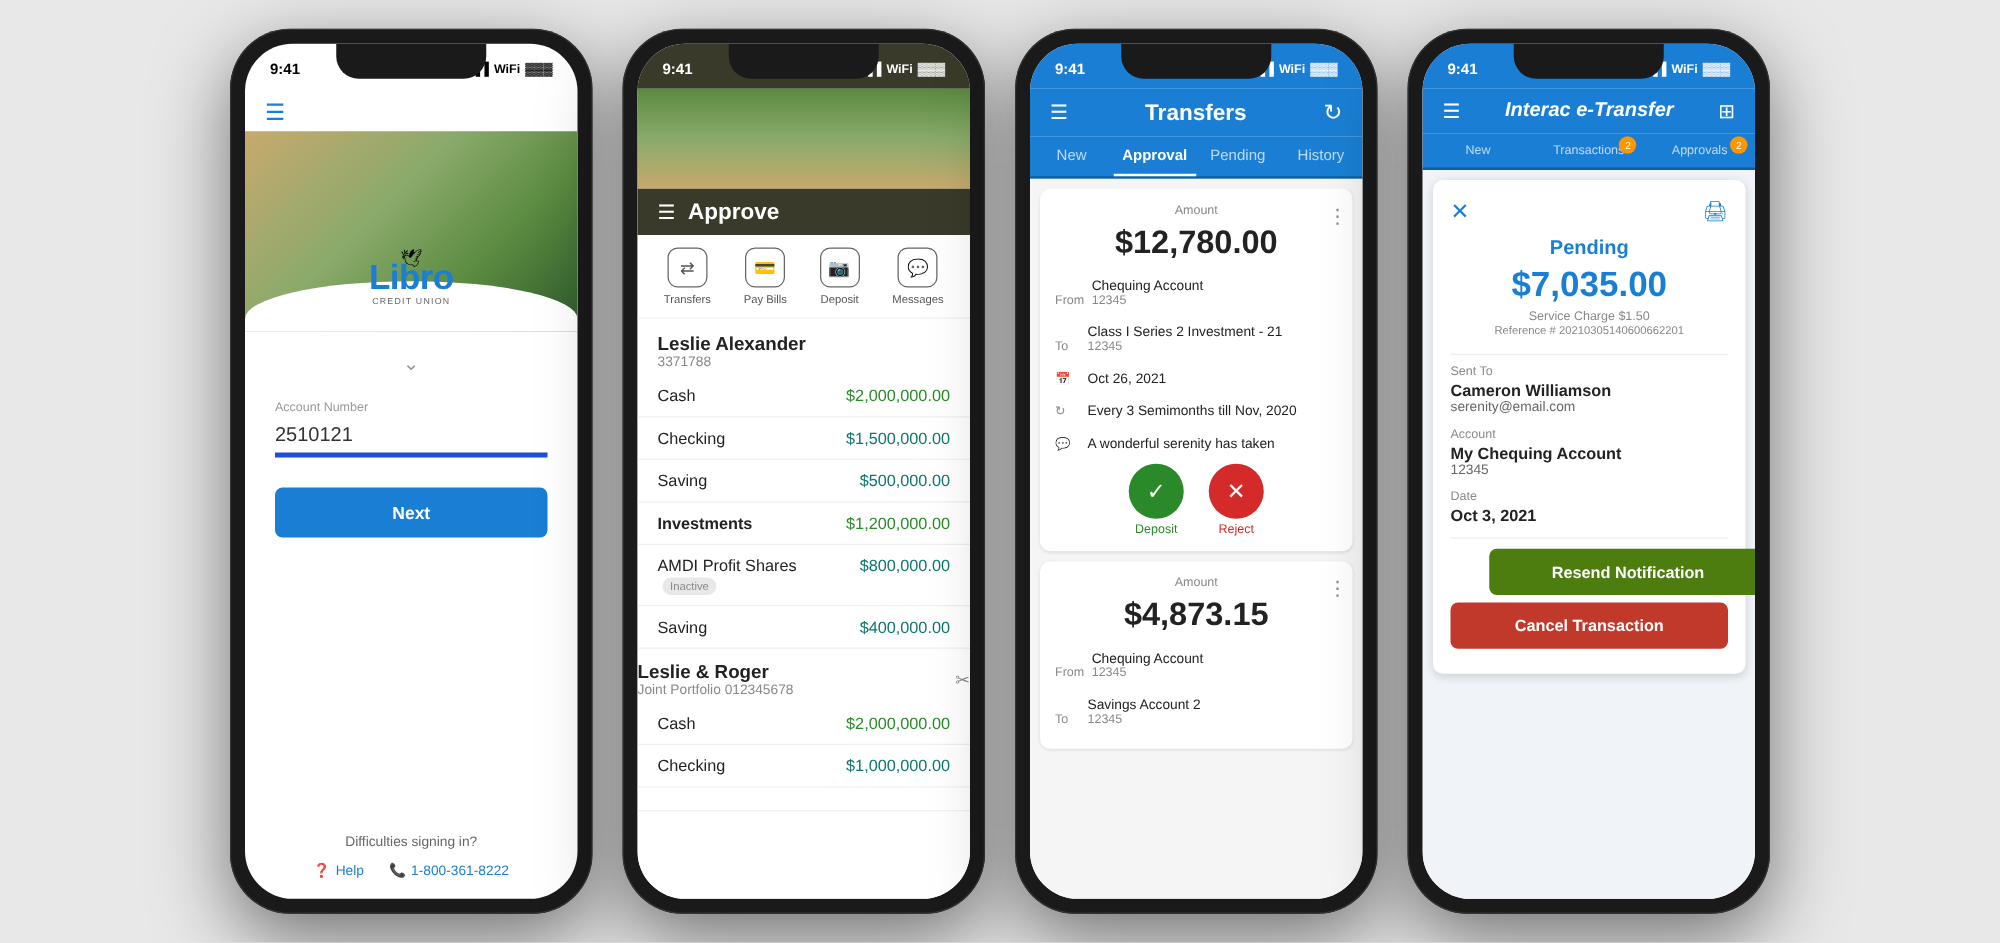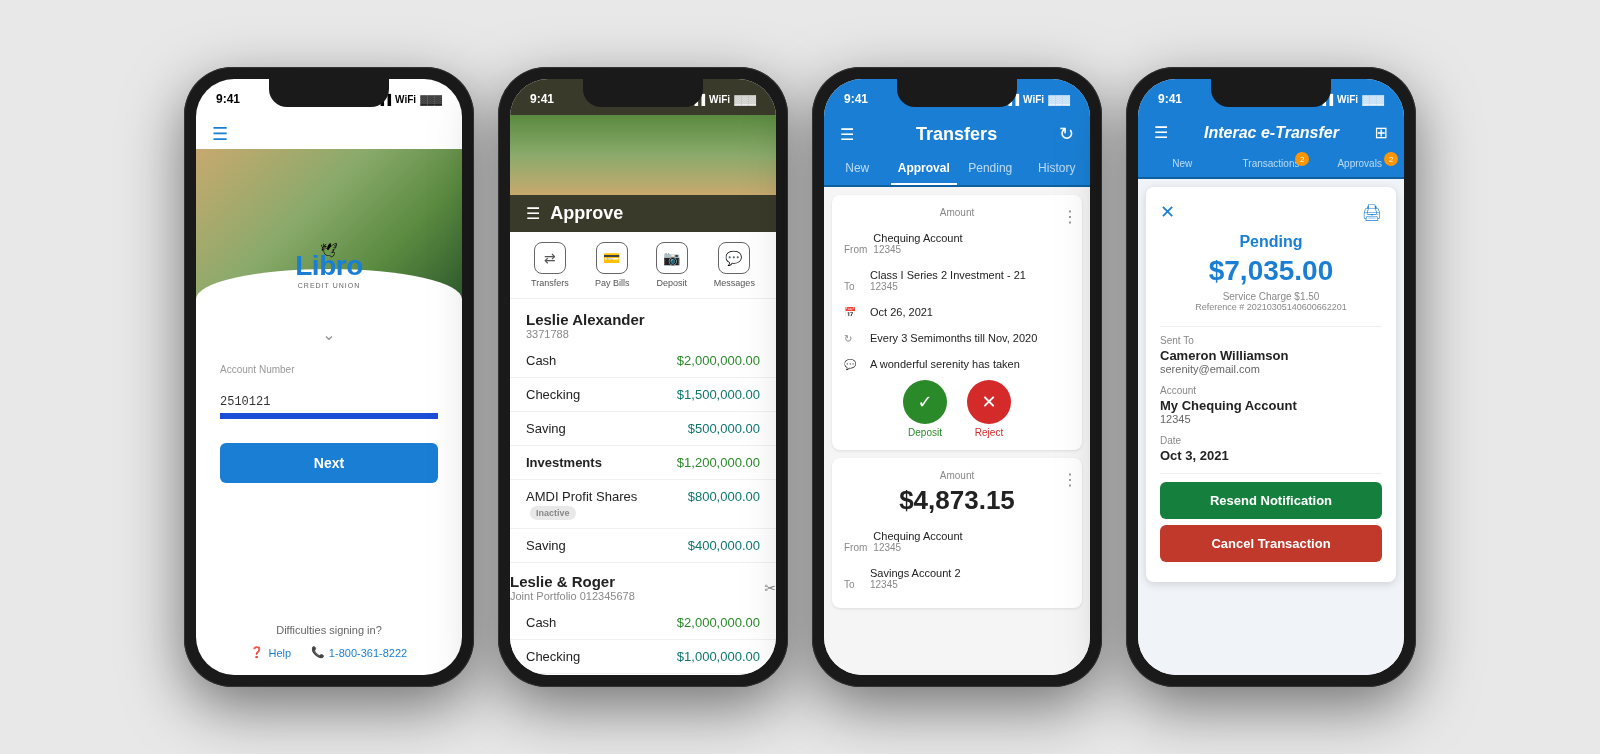--- a/index.html
+++ b/index.html
@@ -12,21 +12,21 @@
       font-family: -apple-system, BlinkMacSystemFont, 'Segoe UI', sans-serif;
       padding: 20px;
     }
     .phones-container {
       display: flex;
       gap: 24px;
       align-items: center;
     }
     .phone {
       width: 290px;
-      height: 620px;
+      height: 708px;
       background: #1a1a1a;
       border-radius: 48px;
       padding: 12px;
       box-shadow: 0 20px 60px rgba(0,0,0,0.5), inset 0 0 0 1px #333;
       position: relative;
     }
     .phone-inner {
       width: 100%;
       height: 100%;
       background: #fff;
@@ -131,31 +131,30 @@
       color: #999;
       font-size: 16px;
       margin-bottom: 20px;
     }
     .input-group {
       margin-bottom: 16px;
     }
     .input-label {
       font-size: 10px;
       color: #999;
-      margin-bottom: 16px;
+      margin-bottom: 4px;
     }
     .input-field {
       width: 100%;
       border: none;
-      border-bottom: 6px solid #1d4ed8;
+      border-bottom: 4px solid #1d4ed8;
       padding: 4px 0;
-      font-size: 12px;
+      font-size: 16px;
       color: #333;
       outline: none;
-      font-family: Liberation Mono, monospace;
     }
     .next-btn {
       width: 100%;
       background: #1a7fd4;
       color: #fff;
       border: none;
       border-radius: 6px;
       padding: 12px;
       font-size: 14px;
       font-weight: 600;
@@ -262,21 +261,20 @@
     }
     .amount-green { color: #2a8a2a; }
     .amount-black { color: #0f766e; }
     .inactive-badge {
       background: #e8e8e8;
       color: #888;
       font-size: 9px;
       padding: 2px 6px;
       border-radius: 8px;
       margin-left: 4px;
-      font-weight: bold;
     }
     .section-divider {
       display: flex;
       justify-content: space-between;
       align-items: center;
       padding: 10px 0 4px;
     }
     .section-divider-name { font-size: 15px; font-weight: 700; color: #222; }
     .section-divider-sub { font-size: 11px; color: #888; }
 
@@ -509,22 +507,23 @@
       width: 100%;
       padding: 11px;
       border-radius: 6px;
       border: none;
       font-size: 13px;
       font-weight: 600;
       cursor: pointer;
       margin-bottom: 6px;
     }
     .p4-resend-btn {
-      background: #15803d;
+      background: #4d7c0f;
       color: #fff;
+      margin-left: 31px;
     }
     .p4-cancel-btn {
       background: #c0392b;
       color: #fff;
     }
     .close-icon-blue {
       color: #1a7fd4;
       font-size: 18px;
       cursor: pointer;
     }
@@ -709,20 +708,21 @@
         <div class="p3-tab">Pending</div>
         <div class="p3-tab">History</div>
       </div>
 
       <div class="transfers-scroll">
 
         <div class="transfer-card-wrapper">
           <div class="transfer-card">
             <span class="three-dots">⋮</span>
             <div class="transfer-amount-label">Amount</div>
+            <div class="transfer-amount">$12,780.00</div>
 
             <div class="transfer-detail-row">
               <span class="transfer-detail-label">From</span>
               <div>
                 <div class="transfer-detail-value">Chequing Account</div>
                 <div class="transfer-detail-sub">12345</div>
               </div>
             </div>
             <div class="transfer-detail-row">
               <span class="transfer-detail-label">To</span>

